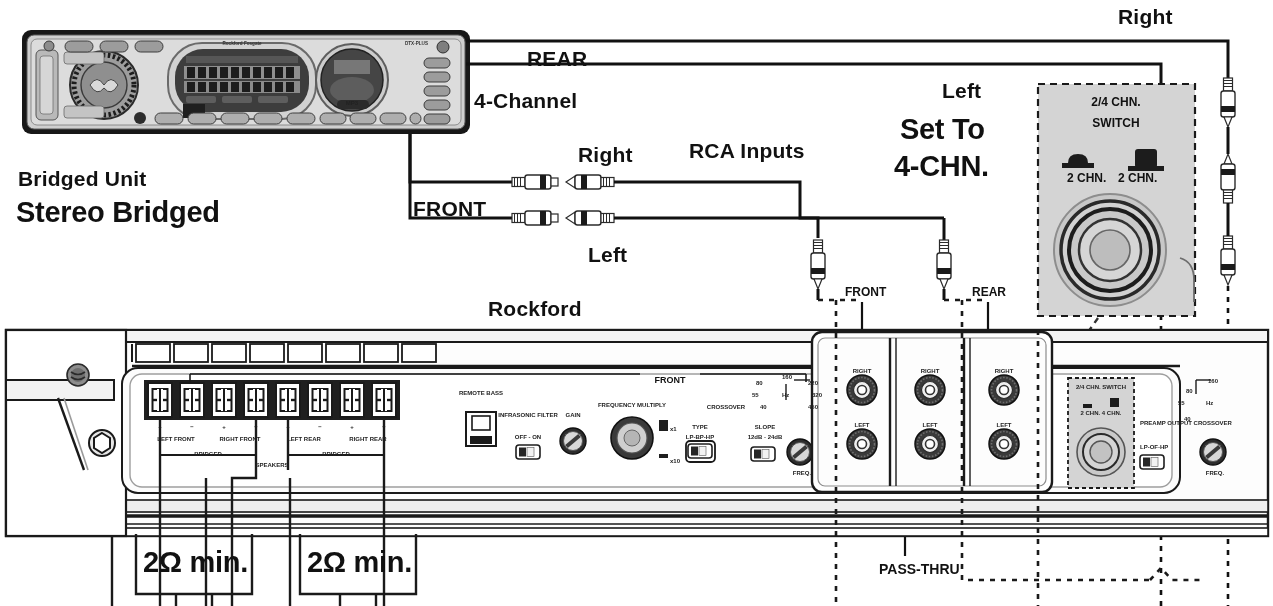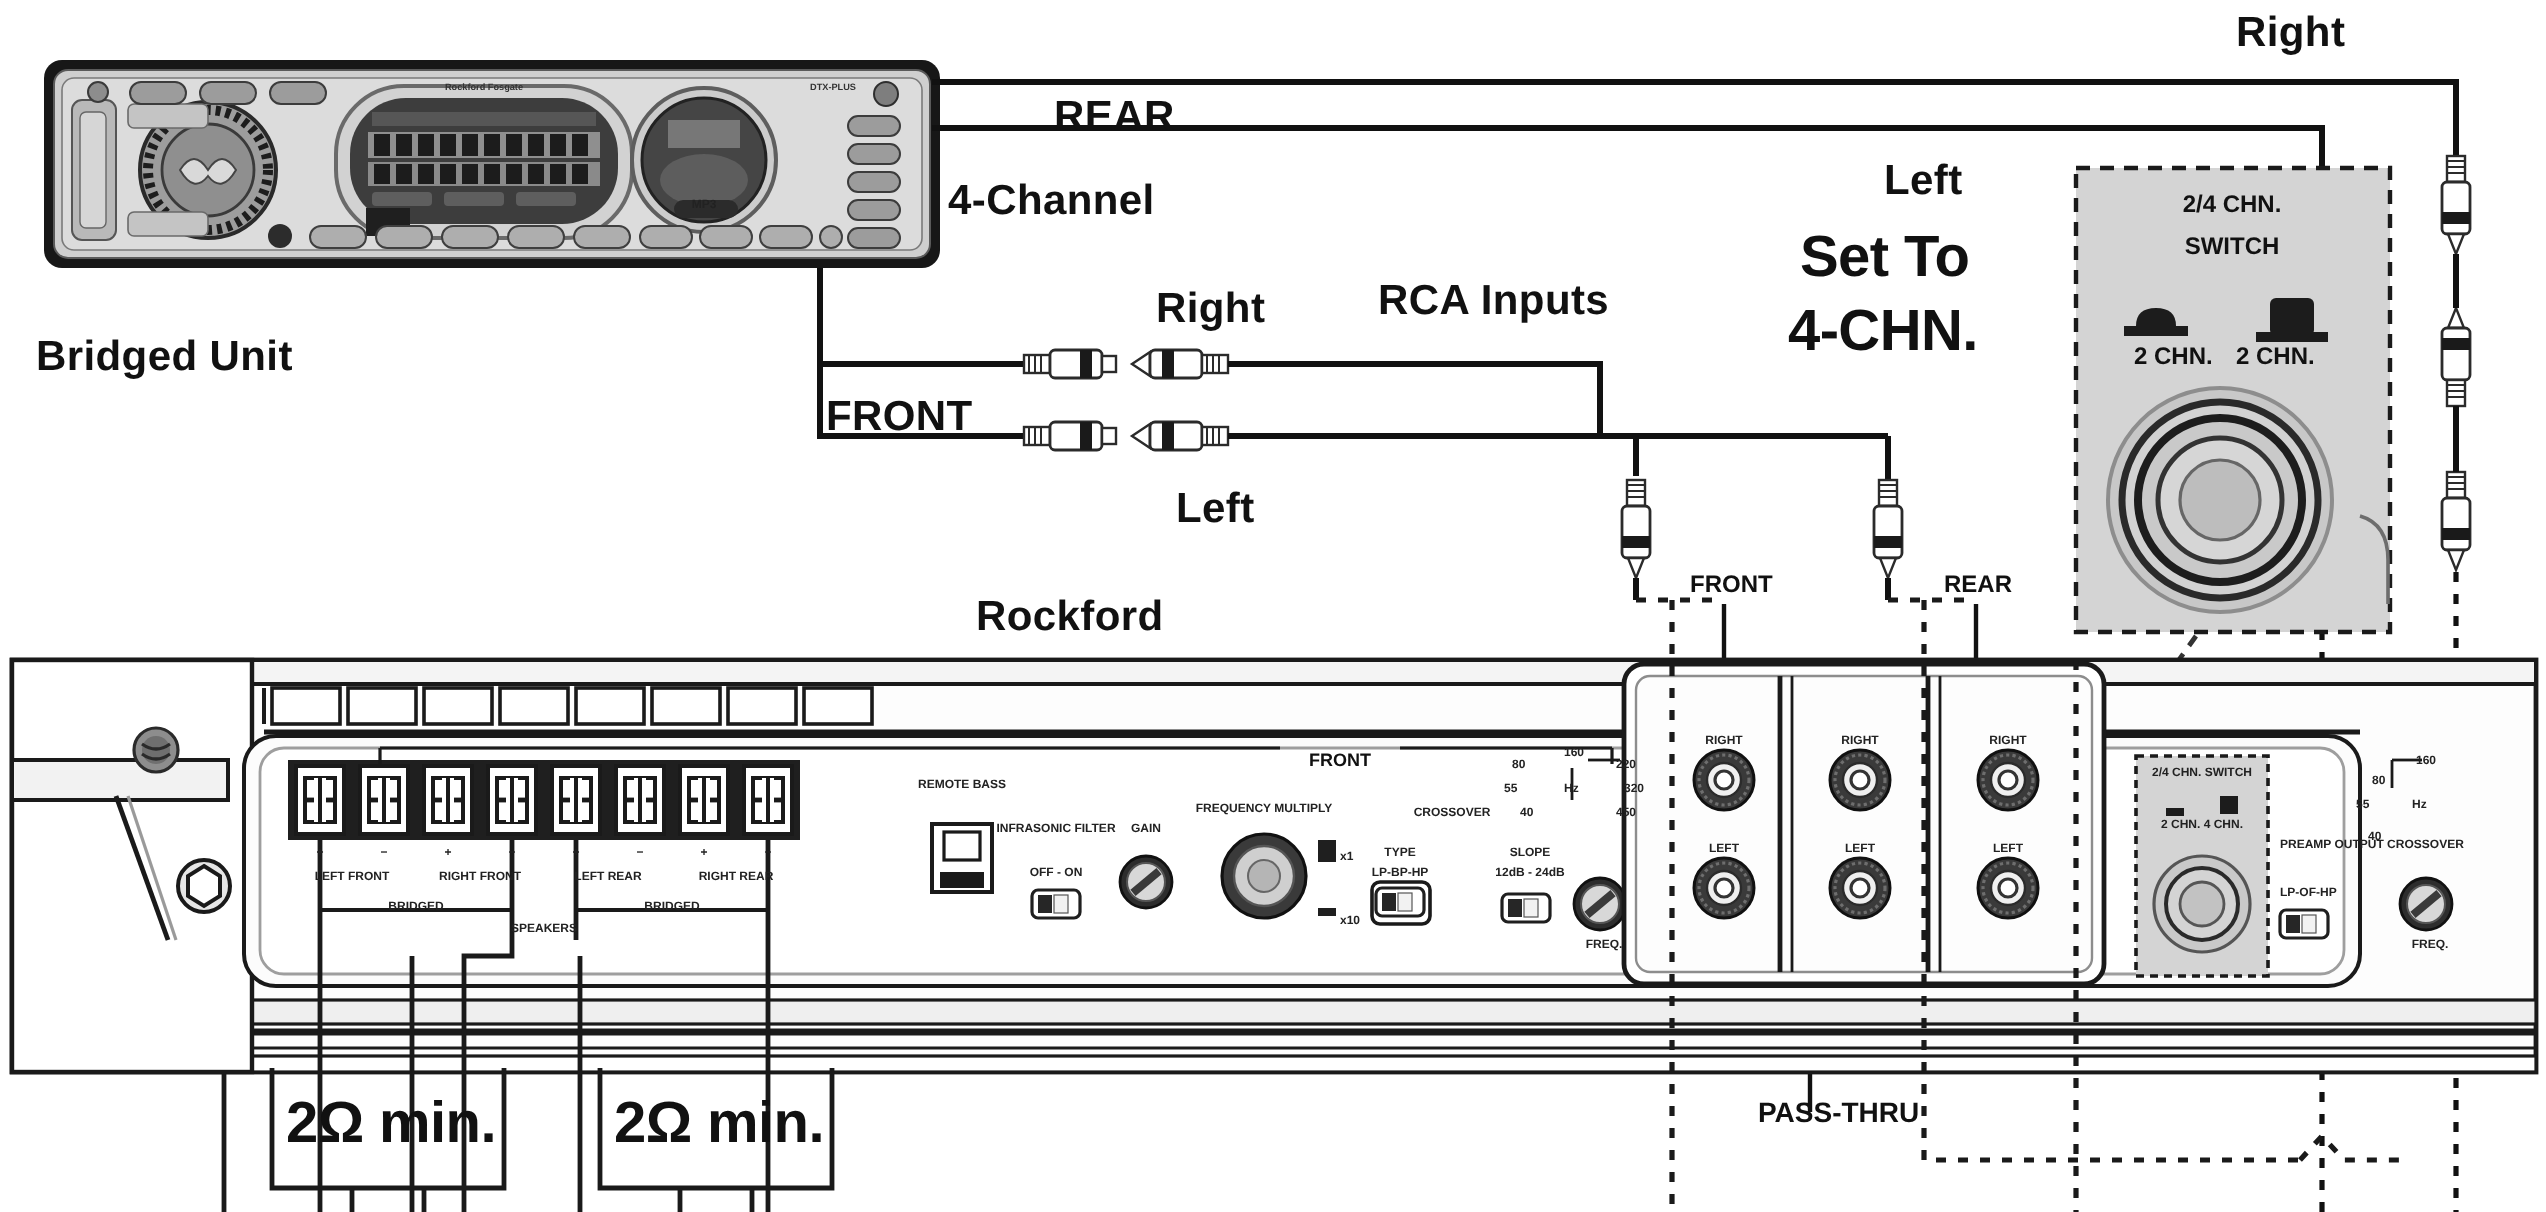--- a/index.html
+++ b/index.html
@@ -407,34 +407,35 @@
       <path d="M1038,330 L1038,606"></path>
       <path d="M1150,580 L1161,568 L1172,580 L1200,580"></path>
     </g>
     <g fill="none" stroke="#1a1a1a" stroke-width="2.6" stroke-dasharray="5 6">
       <path d="M818,300 L862,300"></path>
       <path d="M944,300 L988,300"></path>
     </g>
   </svg>
 
   <div class="lbl lbl-big" style="left:18px;  top:168px;">Bridged Unit</div>
+  <div class="lbl lbl-huge" style="left:16px;  top:198px;">Stereo Bridged</div>
   <div class="lbl lbl-big" style="left:474px; top:90px;">4-Channel</div>
   <div class="lbl lbl-big" style="left:527px; top:48px;">REAR</div>
   <div class="lbl lbl-big" style="left:413px; top:198px;">FRONT</div>
   <div class="lbl lbl-big" style="left:578px; top:144px;">Right</div>
   <div class="lbl lbl-big" style="left:588px; top:244px;">Left</div>
   <div class="lbl lbl-big" style="left:1118px;top:6px;">Right</div>
   <div class="lbl lbl-big" style="left:942px; top:80px;">Left</div>
   <div class="lbl lbl-big" style="left:689px; top:140px;">RCA Inputs</div>
   <div class="lbl lbl-huge" style="left:900px; top:115px;">Set To</div>
   <div class="lbl lbl-huge" style="left:894px; top:152px;">4-CHN.</div>
   <div class="lbl lbl-big" style="left:488px; top:298px;">Rockford</div>
   <div class="lbl lbl-med" style="left:845px; top:286px;">FRONT</div>
   <div class="lbl lbl-med" style="left:972px; top:286px;">REAR</div>
-  <div class="lbl lbl-sm" style="left:863px; top:549px;padding-left:16px;">PASS-THRU</div>
+  <div class="lbl lbl-sm" style="left:863px; top:562px;padding-left:16px;">PASS-THRU</div>
   <div class="lbl lbl-huge" style="left:143px; top:548px;">2Ω min.</div>
   <div class="lbl lbl-huge" style="left:307px; top:548px;">2Ω min.</div>
 
   <div class="lbl lbl-med ctr" style="left:1116px; top:96px;">2/4 CHN.</div>
   <div class="lbl lbl-med ctr" style="left:1116px; top:117px;">SWITCH</div>
   <div class="lbl lbl-med" style="left:1043px; top:172px;margin-left:24px;">2 CHN.</div>
   <div class="lbl lbl-med" style="left:1118px; top:172px;">2 CHN.</div>
 
   <div class="lbl lbl-nano ctr" style="left:242px; top:42px;">Rockford Fosgate</div>
   <div class="lbl lbl-nano" style="left:405px; top:42px;">DTX-PLUS</div>

